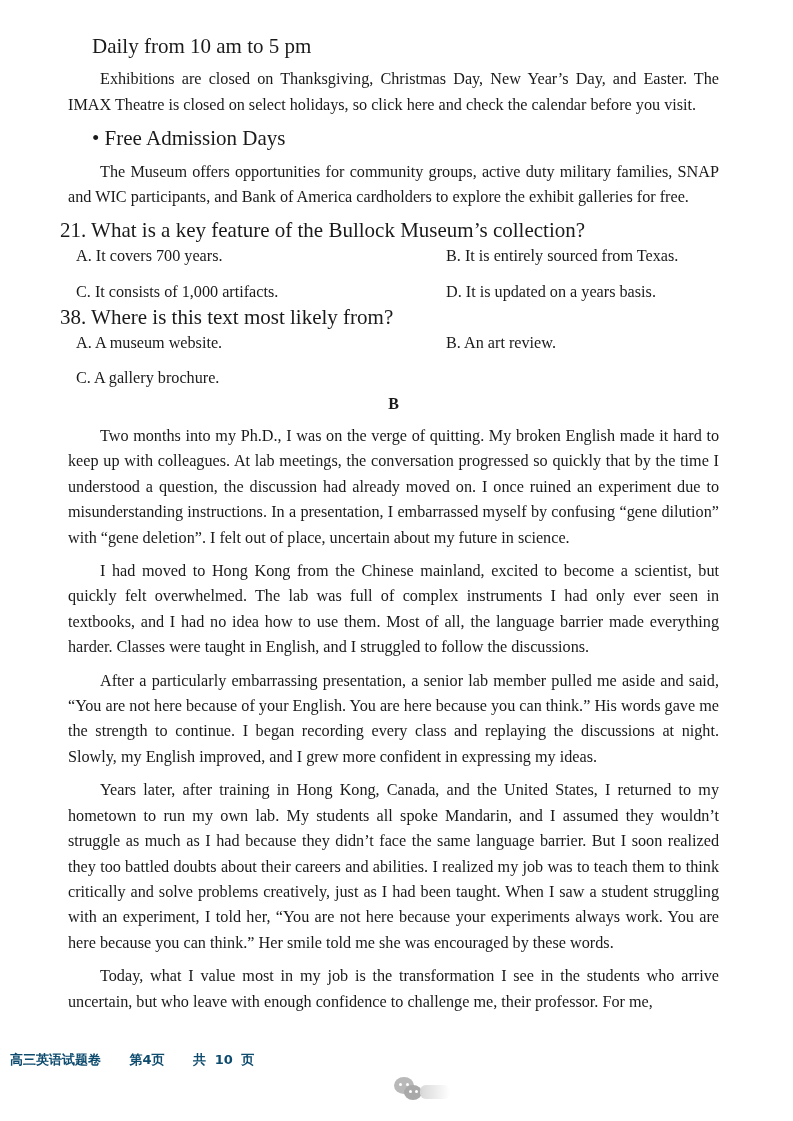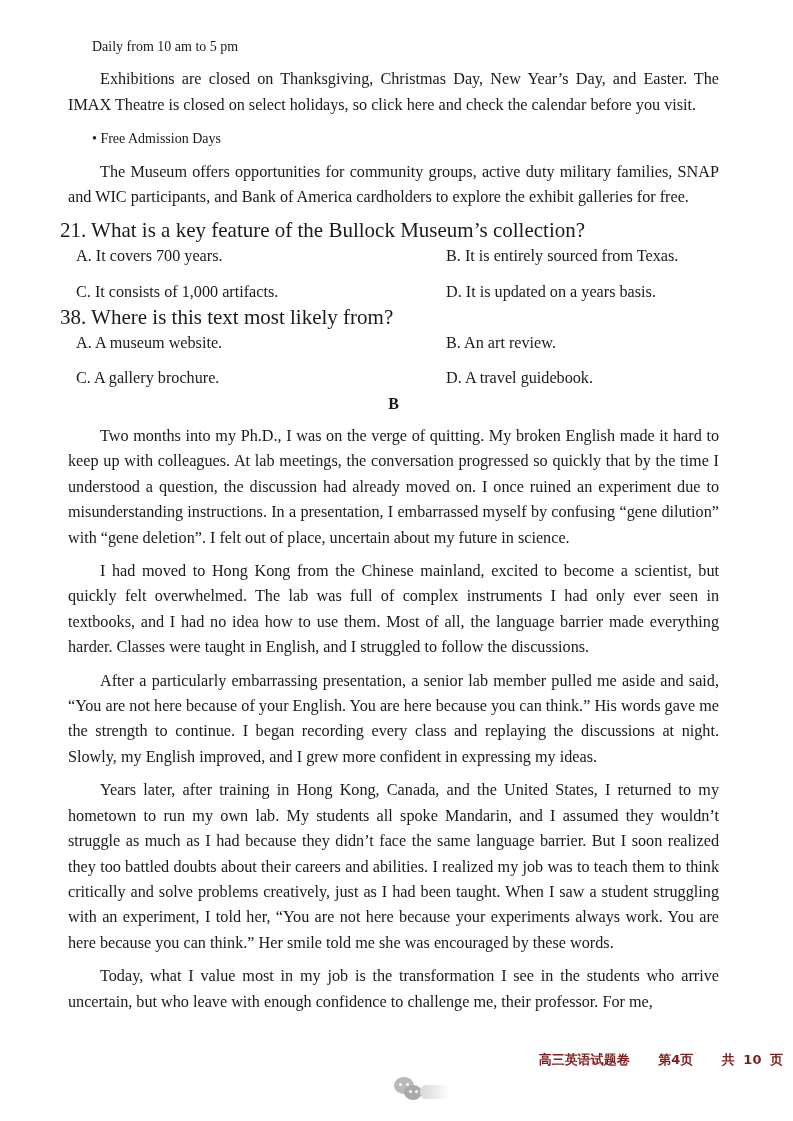--- a/index.html
+++ b/index.html
@@ -2,29 +2,29 @@
 <html><head>
 <meta charset="utf-8">
 <style>
   html, body { margin: 0; padding: 0; background: #ffffff; }
   body {
     width: 793px; height: 1121px; position: relative; overflow: hidden;
     font-family: "Liberation Serif", "DejaVu Serif", serif;
     color: #1a1a1a;
   }
   .page { position: absolute; left: 60px; top: 34px; width: 667px; }
-  .line { font-size: 14px; line-height: 25.4px; text-align: justify; }
+  .line { font-size: 21px; line-height: 25.4px; text-align: justify; }
   .para { text-indent: 32px; text-align: justify; font-size: 16.2px; line-height: 25.4px; margin: 8px; }
   .indent { padding-left: 32px; }
   .q { font-size: 21px; line-height: 25.6px; }
   .opts { display: grid; grid-template-columns: 360px 307px; padding-left: 16px; font-size: 16.2px; line-height: 25.6px; gap: 10px; }
   .section-b { text-align: center; font-weight: bold; font-size: 16px; line-height: 24px; }
   .footer {
-    position: absolute; top: 1051px; left: 0; width: 793px; text-align: right;
-    font-family: "DejaVu Sans", sans-serif; font-size: 13px; font-weight: bold; color: #7f1d1d;
+    position: absolute; top: 1051px; left: 0; width: 793px; text-align: left;
+    font-family: "DejaVu Sans", sans-serif; font-size: 13px; font-weight: bold; color: #0c4a6e;
     word-spacing: 4px;
   }
   .footer span { margin: 0 10px; }
   .wechat { position: absolute; left: 394px; top: 1077px; width: 36px; height: 28px; }
   .b1 { position: absolute; left: 0; top: 0; width: 20px; height: 17px; background: #b9b9b9; border-radius: 50%; }
   .b2 { position: absolute; left: 10px; top: 8px; width: 18px; height: 15px; background: #a9a9a9; border-radius: 50%; }
   .eye { position: absolute; width: 3px; height: 3px; background: #fff; border-radius: 50%; }
   .smudge { position: absolute; left: 420px; top: 1085px; width: 30px; height: 14px; background: linear-gradient(90deg,#d8d8d8,rgba(255,255,255,0)); border-radius: 6px; }
 </style>
 </head>
@@ -46,21 +46,20 @@
     </div>
   </div>
 
 
   <div>
     <div class="q">38. Where is this text most likely from?</div>
     <div class="opts">
       <div>A. A museum website.</div>
       <div>B. An art review.</div>
       <div>C. A gallery brochure.</div>
-      <div>D. A travel guidebook.</div>
     </div>
   </div>
 
   <div class="section-b">B</div>
 
   <p class="para">Two months into my Ph.D., I was on the verge of quitting. My broken English made it hard to keep up with colleagues. At lab meetings, the conversation progressed so quickly that by the time I understood a question, the discussion had already moved on. I once ruined an experiment due to misunderstanding instructions. In a presentation, I embarrassed myself by confusing “gene dilution” with “gene deletion”. I felt out of place, uncertain about my future in science.</p>
   <p class="para">I had moved to Hong Kong from the Chinese mainland, excited to become a scientist, but quickly felt overwhelmed. The lab was full of complex instruments I had only ever seen in textbooks, and I had no idea how to use them. Most of all, the language barrier made everything harder. Classes were taught in English, and I struggled to follow the discussions.</p>
   <p class="para">After a particularly embarrassing presentation, a senior lab member pulled me aside and said, “You are not here because of your English. You are here because you can think.” His words gave me the strength to continue. I began recording every class and replaying the discussions at night. Slowly, my English improved, and I grew more confident in expressing my ideas.</p>
   <p class="para">Years later, after training in Hong Kong, Canada, and the United States, I returned to my hometown to run my own lab. My students all spoke Mandarin, and I assumed they wouldn’t struggle as much as I had because they didn’t face the same language barrier. But I soon realized they too battled doubts about their careers and abilities. I realized my job was to teach them to think critically and solve problems creatively, just as I had been taught. When I saw a student struggling with an experiment, I told her, “You are not here because your experiments always work. You are here because you can think.” Her smile told me she was encouraged by these words.</p>
   <p class="para">Today, what I value most in my job is the transformation I see in the students who arrive uncertain, but who leave with enough confidence to challenge me, their professor. For me,</p>

